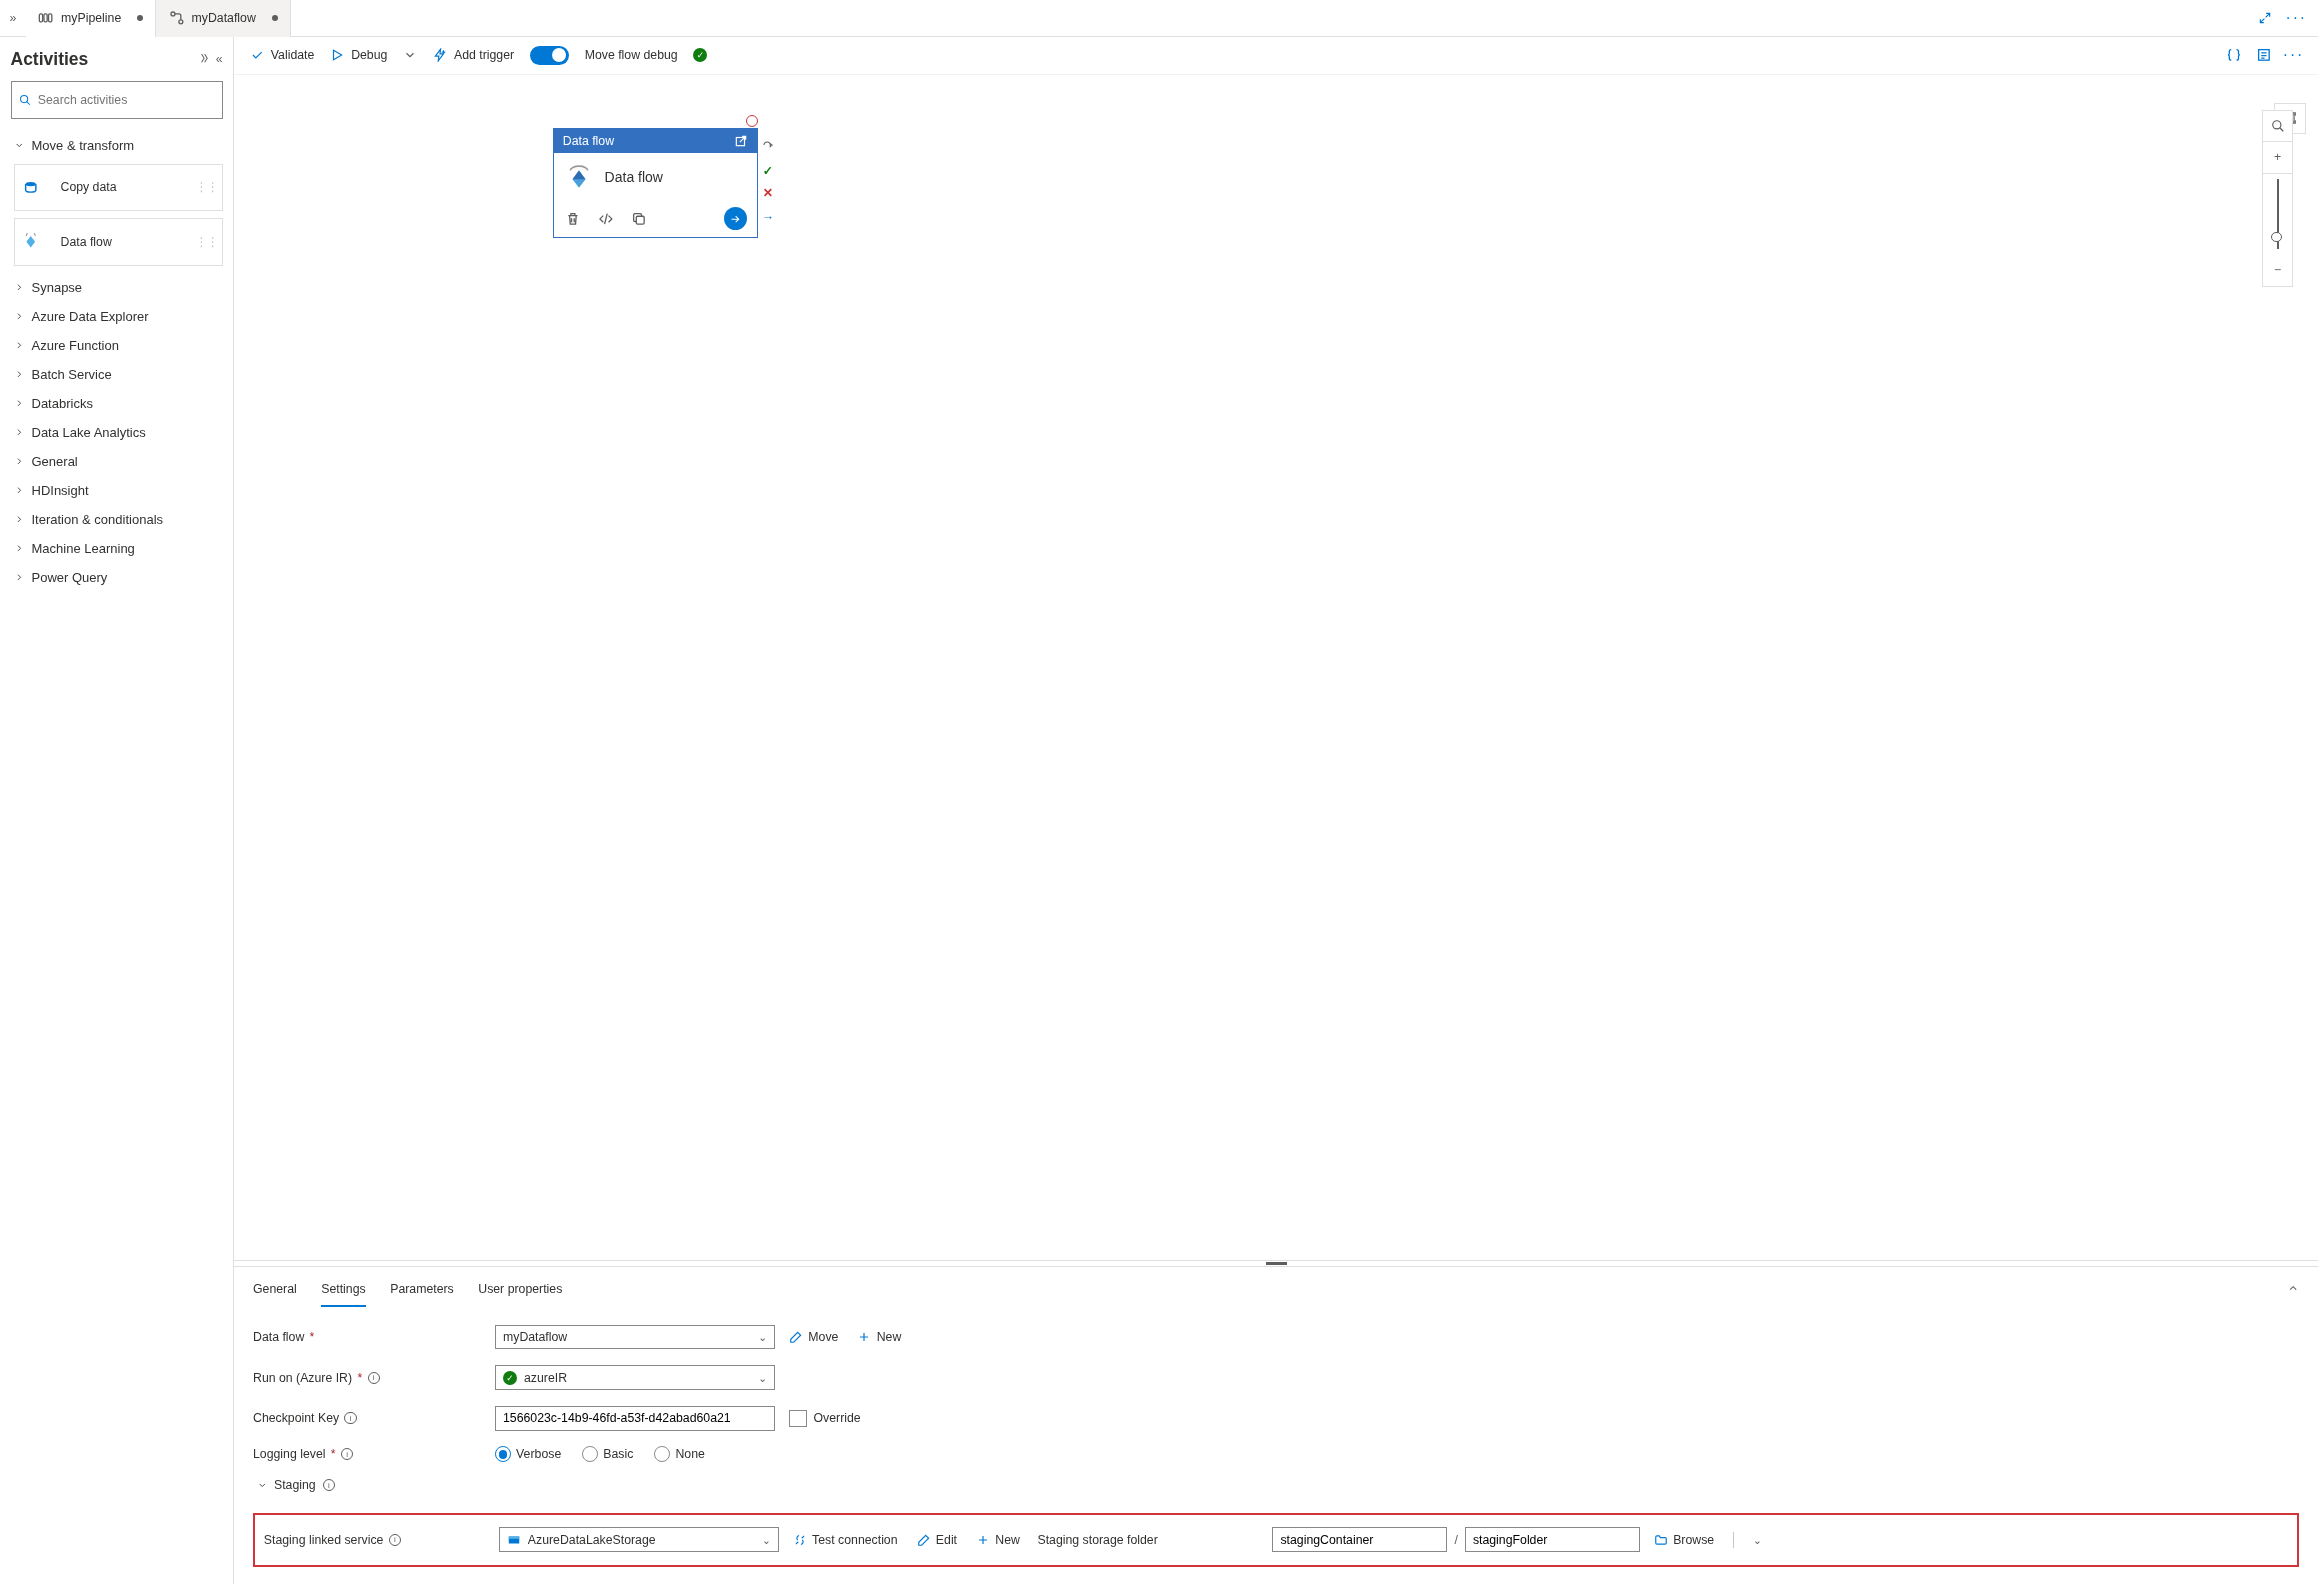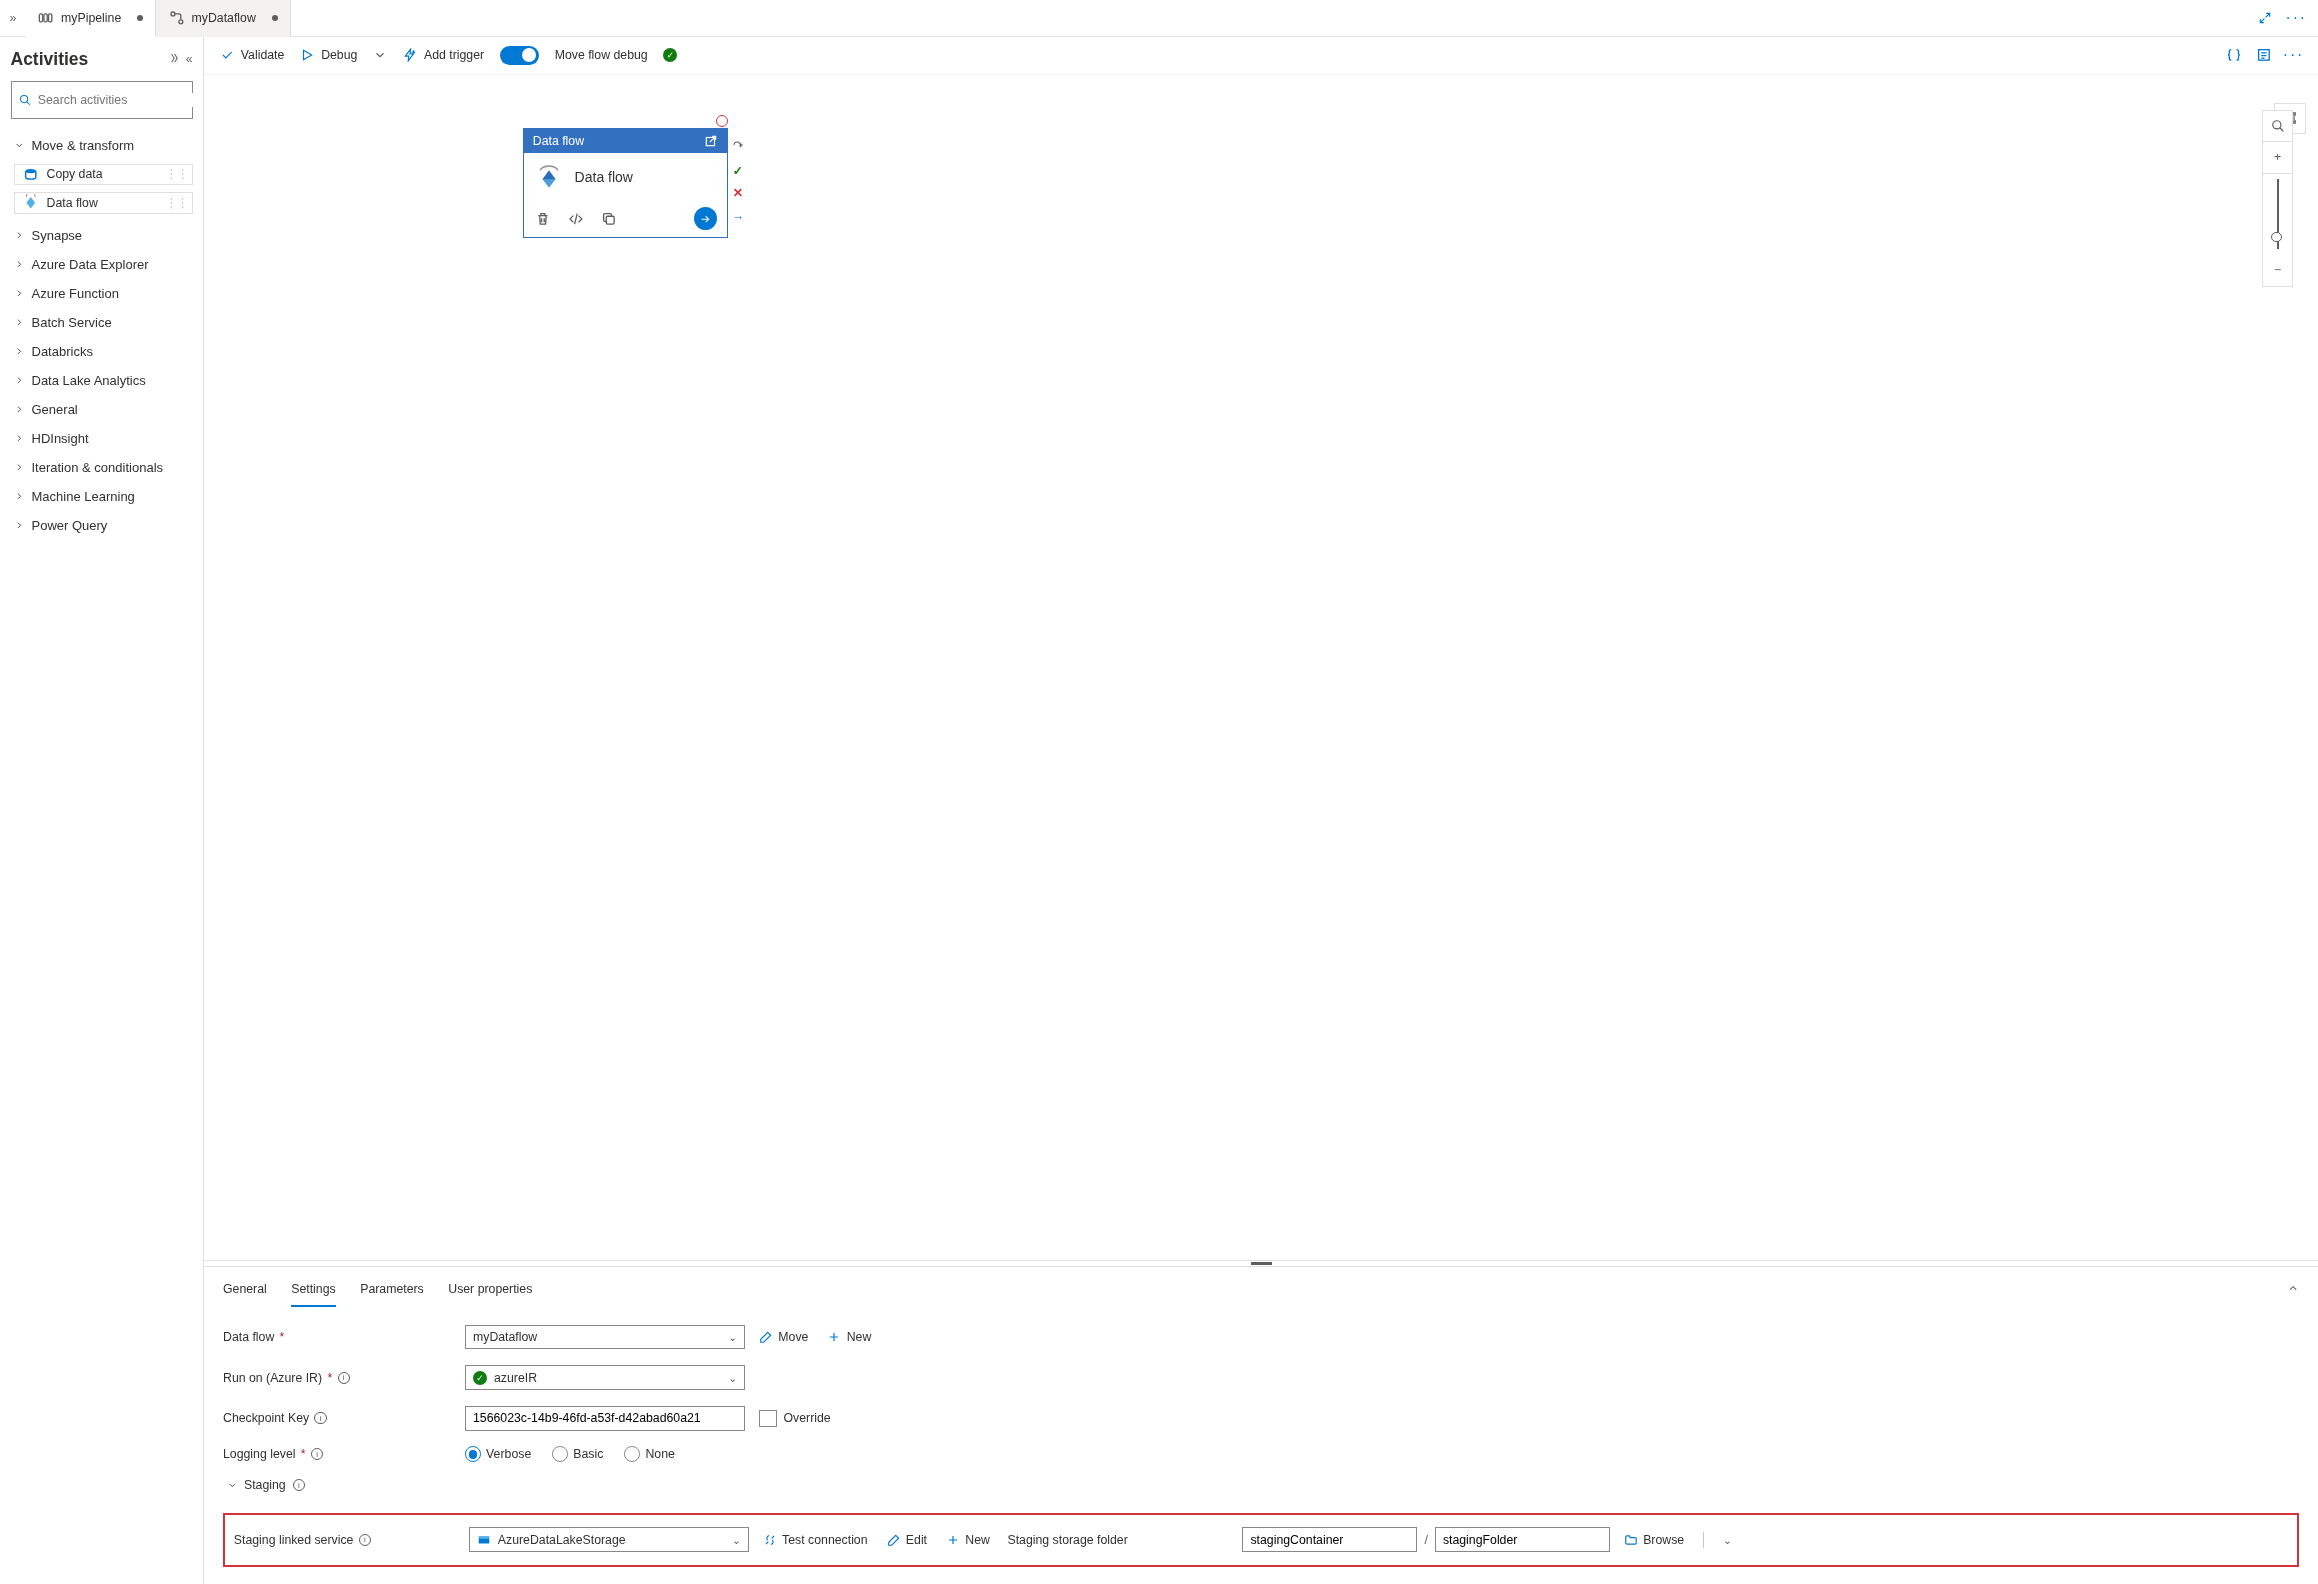--- a/index.html
+++ b/index.html
@@ -15,29 +15,29 @@
   .tab .dot { width: 6.1px; height:6.1px; background: #605e5c; border-radius: 50%; margin-left: 8.8px; }
   .tab svg { width: 15.8px; height: 15.8px; }
   .tabs-bar .spacer { flex: 1; }
   .tabs-right { display: flex; align-items: center; gap: 12.3px; padding-right: 12.3px; color: #0078d4; }
   .tabs-right .icon-btn { width: 19px; height: 19px; display:flex; align-items:center; justify-content:center; cursor:pointer; }
   
   
   .main { display: flex; flex: 1; overflow: hidden; }
   
   
-  .activities { width: 204px; border-right: 0.9px solid #e1dfdd; padding: 12.3px 10.5px; overflow-y: auto; }
+  .activities { width: 234px; border-right: 0.9px solid #e1dfdd; padding: 12.3px 10.5px; overflow-y: auto; }
   .act-header { display: flex; align-items: center; justify-content: space-between; margin-bottom: 10.5px; }
   .act-header h2 { font-size: 17.5px; font-weight: 600; }
   .act-header .controls { color: #605e5c; display: flex; gap: 5.3px; }
   .search-box { display: flex; align-items: center; border: 0.9px solid #8a8886; padding: 11px 7px; gap: 7px; margin-bottom: 12.3px; }
   .search-box input { border: none; outline: none; flex: 1; font-size: 12.3px; }
   .group-header { display: flex; align-items: center; gap: 7px; padding: 7px 3.5px; cursor: pointer; font-size: 13px; }
   .group-header .chev { width: 10.5px; }
-  .activity-item { display: flex; align-items: center; gap: 7px; border: 0.9px solid #e1dfdd; padding: 1px 7px; margin: 3.5px 0 7px 3.5px; cursor: grab; position: relative; }
+  .activity-item { display: flex; align-items: center; gap: 21px; border: 0.9px solid #e1dfdd; padding: 14px 7px; margin: 3.5px 0 7px 3.5px; cursor: grab; position: relative; }
   .activity-item .grip { position:absolute; right:3.5px; color:#c8c6c4; letter-spacing:-0.9px; }
   .act-icon { width: 17.5px; height: 17.5px; display: inline-flex; align-items:center; justify-content:center; }
   
   
   .canvas-col { flex:1; display:flex; flex-direction:column; position:relative; }
   
   
   .canvas-toolbar { display:flex; align-items:center; gap: 15.8px; padding: 8.8px 15.8px; border-bottom: 0.9px solid #f3f2f1; }
   .tool-btn { display:flex; align-items:center; gap:7px; color:#323130; cursor:pointer; }
   .tool-btn svg { width: 14px; height:14px; }

